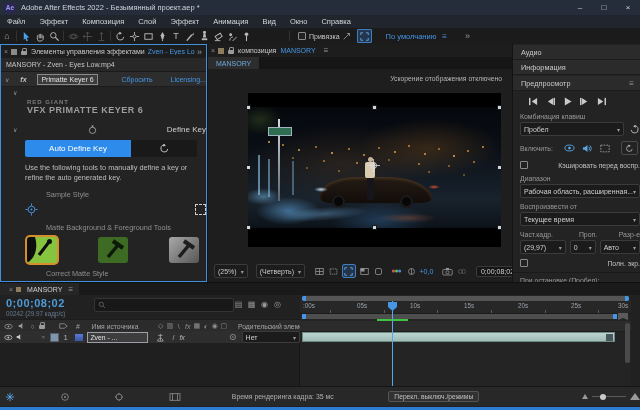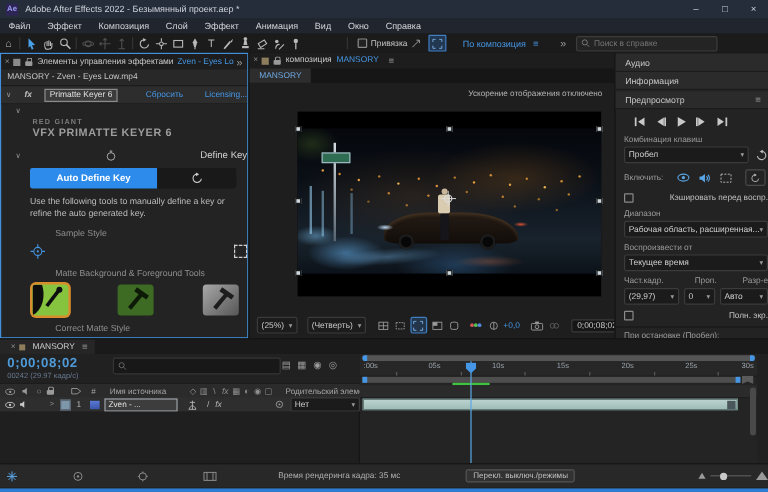--- a/index.html
+++ b/index.html
@@ -236,30 +236,23 @@
     <div class="tool">
       <svg width="10" height="10" viewBox="0 0 12 12">
           <path d="M2,10 L9,3 M9,3 L9,6 M9,3 L6,3" stroke="#9a9a9a" fill="none"></path>
         </svg>
     </div>
     <div class="bluebox">
       <svg width="9" height="9" viewBox="0 0 12 12">
           <path d="M1,4 V1 H4 M8,1 H11 V4 M11,8 V11 H8 M4,11 H1 V8" stroke="#7db8f0" fill="none"></path>
         </svg>
     </div>
-    <span class="wslbl">По композиция</span>
+    <span class="wslbl">По умолчанию</span>
     <span class="glyph accent" style="margin-left:6px;font-size:8px;">≡</span>
     <span class="glyph" style="margin-left:18px;color:#9a9a9a;">»</span>
-    <div class="helpsearch">
-      <svg width="8" height="8" viewBox="0 0 12 12">
-          <circle cx="5" cy="5" r="3.2" stroke="#8d8d8d" fill="none"></circle>
-          <path d="M7.5,7.5 L10.5,10.5" stroke="#8d8d8d"></path>
-        </svg>
-      <input placeholder="Поиск в справке" style="">
-    </div>
   </div>
 
   <div class="abs panel-ec">
     <div class="tabstrip">
       <span class="xglyph">×</span>
       <span class="sq"></span>
       <span class="lock"></span>
       <span style="color:#c9c9c9;white-space:nowrap;">Элементы управления эффектами</span>
       <span class="accent" style="margin-left:3px;white-space:nowrap;overflow:hidden;max-width:54px;">Zven - Eyes Lo</span>
       <span class="glyph" style="margin-left:auto;margin-right:4px;color:#9a9a9a;">»</span>
@@ -280,21 +273,21 @@
       <div class="brand2">VFX PRIMATTE KEYER 6</div>
     </div>
     <div class="row" style="height:15px;padding-left:12px;margin-top:7px;">
       <span style="font-size:6px;color:#9a9a9a;">∨</span>
       <svg width="9" height="10" viewBox="0 0 12 13" style="margin:0 4px;">
           <circle cx="6" cy="7" r="4.2" stroke="#b8b8b8" fill="none"></circle>
           <path d="M4.5,1 H7.5 M6,1 V2.8" stroke="#b8b8b8"></path>
         </svg>
       <span class="defkey">Define Key</span>
     </div>
-    <div class="adk-wrap" style="margin:3px 0 0 24px;font-weight:bold;">
+    <div class="adk-wrap" style="margin:3px 0 0 24px;">
       <div class="adk-btn">Auto Define Key</div>
       <div class="adk-reset">
         <svg width="11" height="11" viewBox="0 0 12 12">
             <path d="M9.6,6.5 A3.8,3.8 0 1 1 6.4,2.3" stroke="#c9c9c9" fill="none"></path>
             <path d="M4.6,0.8 L7.6,2.4 L4.8,4.2 Z" fill="#c9c9c9"></path>
           </svg>
       </div>
     </div>
     <div class="instr" style="width:172px;margin:6px 0 0 24px;">Use the following tools to manually define a key or refine the auto generated key.</div>
     <div class="seclbl" style="margin:7px 0 0 24px;">Sample Style</div>

